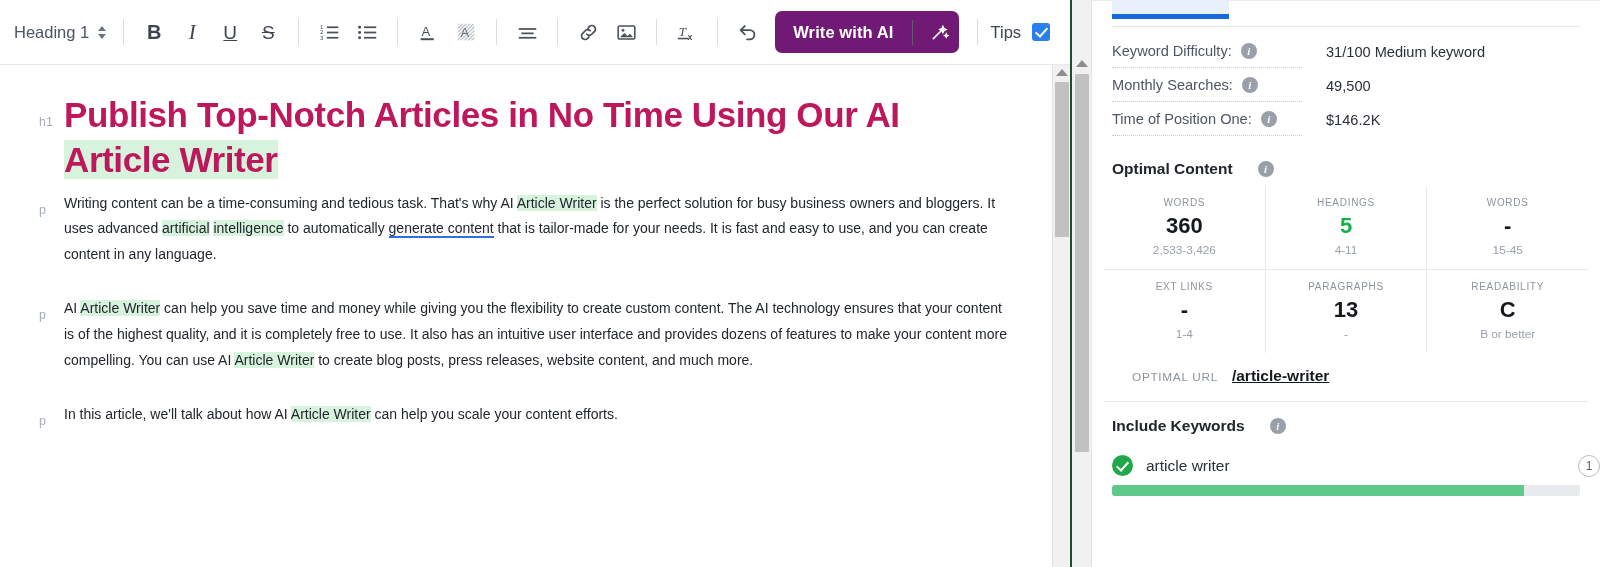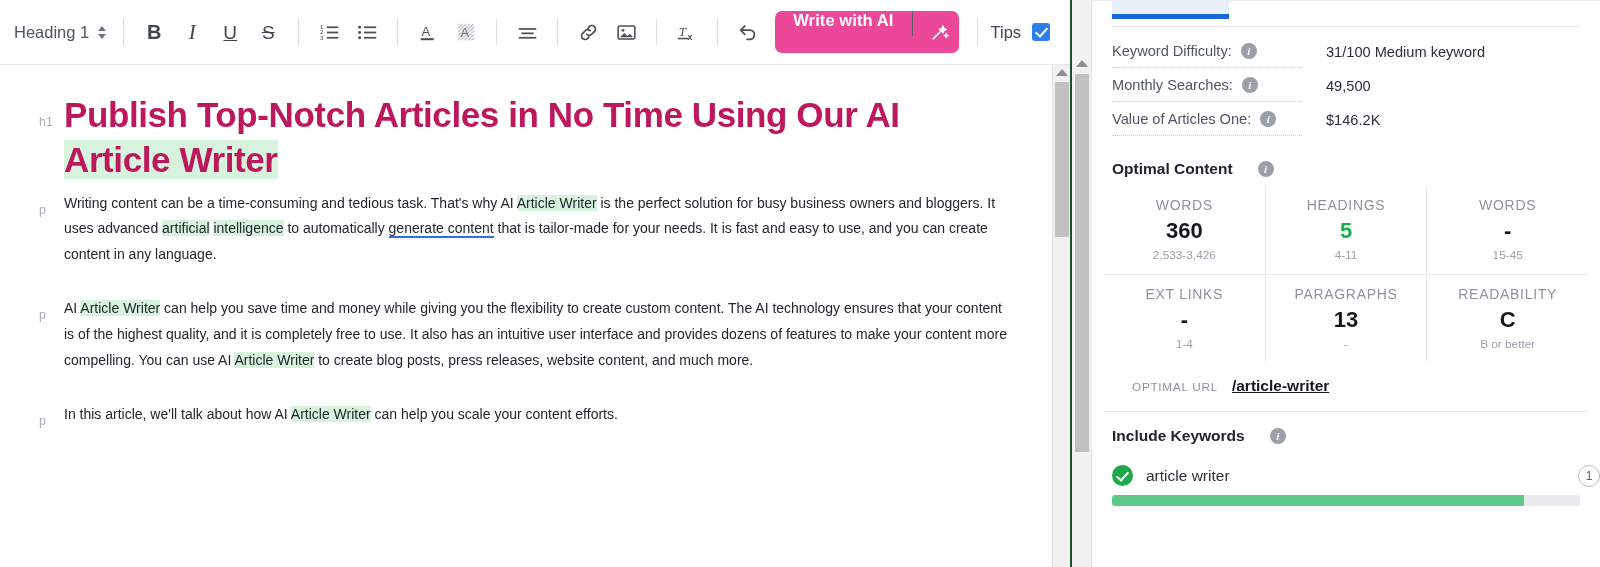--- a/index.html
+++ b/index.html
@@ -49,22 +49,22 @@
     border-radius: 4px; cursor: pointer; color: #3f4550;
     margin: 0 2px;
   }
   .tbtn .gl { font-size: 19px; line-height: 1; }
   .tbtn .gl.bold { font-weight: bold; font-size: 20px; }
   .tbtn .gl.ital { font-style: italic; font-family: "Liberation Serif", serif; font-size: 21px; }
   .tbtn .gl.und { text-decoration: underline; font-size: 19px; }
   .tbtn .gl.strk { text-decoration: line-through; font-size: 19px; }
 
   .ai-btn {
-    display: flex; 
-    background: #ec4899; color: #fff;
+    display: flex; align-items: center;
+    background: #701a75; color: #fff;
     height: 42px; border-radius: 7px;
     padding: 0 6px 0 18px; margin-left: 8px;
     cursor: pointer; user-select: none;
   }
   .ai-btn .txt { font-size: 16.5px; font-weight: bold; letter-spacing: .1px; }
   .ai-btn .vline { width: 1px; height: 25px; background: #5c5f66; margin: 0 14px 0 18px; }
   .ai-btn .wand { width: 26px; display:flex; align-items:center; justify-content:center; }
 
   .tips-wrap { display: flex; align-items: center; gap: 11px; margin-left: 22px; cursor: pointer; }
   .tips-wrap .tl { font-size: 16.5px; color: #3f4550; }
@@ -168,21 +168,21 @@
 
   .oc-grid { margin: 0 12px; }
   .oc-row { display: flex; border-top: 1px solid #e8eaee; }
   .oc-row:first-child { border-top: none; }
   .oc-cell {
     flex: 1; text-align: center;
     padding: 11px 4px 12px 4px;
     border-left: 1px solid #e8eaee;
   }
   .oc-cell:first-child { border-left: none; }
-  .oc-cell .k { font-size: 14px; color: #8d939d; letter-spacing: .7px; }
+  .oc-cell .k { font-size: 10px; color: #8d939d; letter-spacing: .7px; }
   .oc-cell .v { font-size: 22px; font-weight: bold; color: #15181d; margin: 7px 0 6px 0; line-height: 1; }
   .oc-cell .v.green { color: #14b14b; }
   .oc-cell .r { font-size: 11.8px; color: #9aa0aa; }
 
   .url-row { display: flex; align-items: baseline; gap: 14px; padding: 14px 20px 0 20px; }
   .url-row .k { font-size: 11.8px; color: #8d939d; letter-spacing: .7px; margin-left: 20px; }
   .url-row .v { font-size: 15.5px; font-weight: bold; color: #15181d; text-decoration: underline; }
 
   .hr2 { height: 1px; background: #e8eaee; margin: 16px 12px 0 12px; }
 
@@ -450,21 +450,21 @@
         </div>
         <div class="metric-row">
           <div class="metric-label">
             <span class="t">Monthly Searches:</span>
             <span class="info">i</span>
           </div>
           <div class="metric-val">49,500</div>
         </div>
         <div class="metric-row">
           <div class="metric-label">
-            <span class="t">Value of Articles One:</span>
+            <span class="t">Time of Position One:</span>
             <span class="info">i</span>
           </div>
           <div class="metric-val">$146.2K</div>
         </div>
       </div>
 
       <div class="sect-head">
         <span class="h">Optimal Content</span>
         <span class="info">i</span>
       </div>

